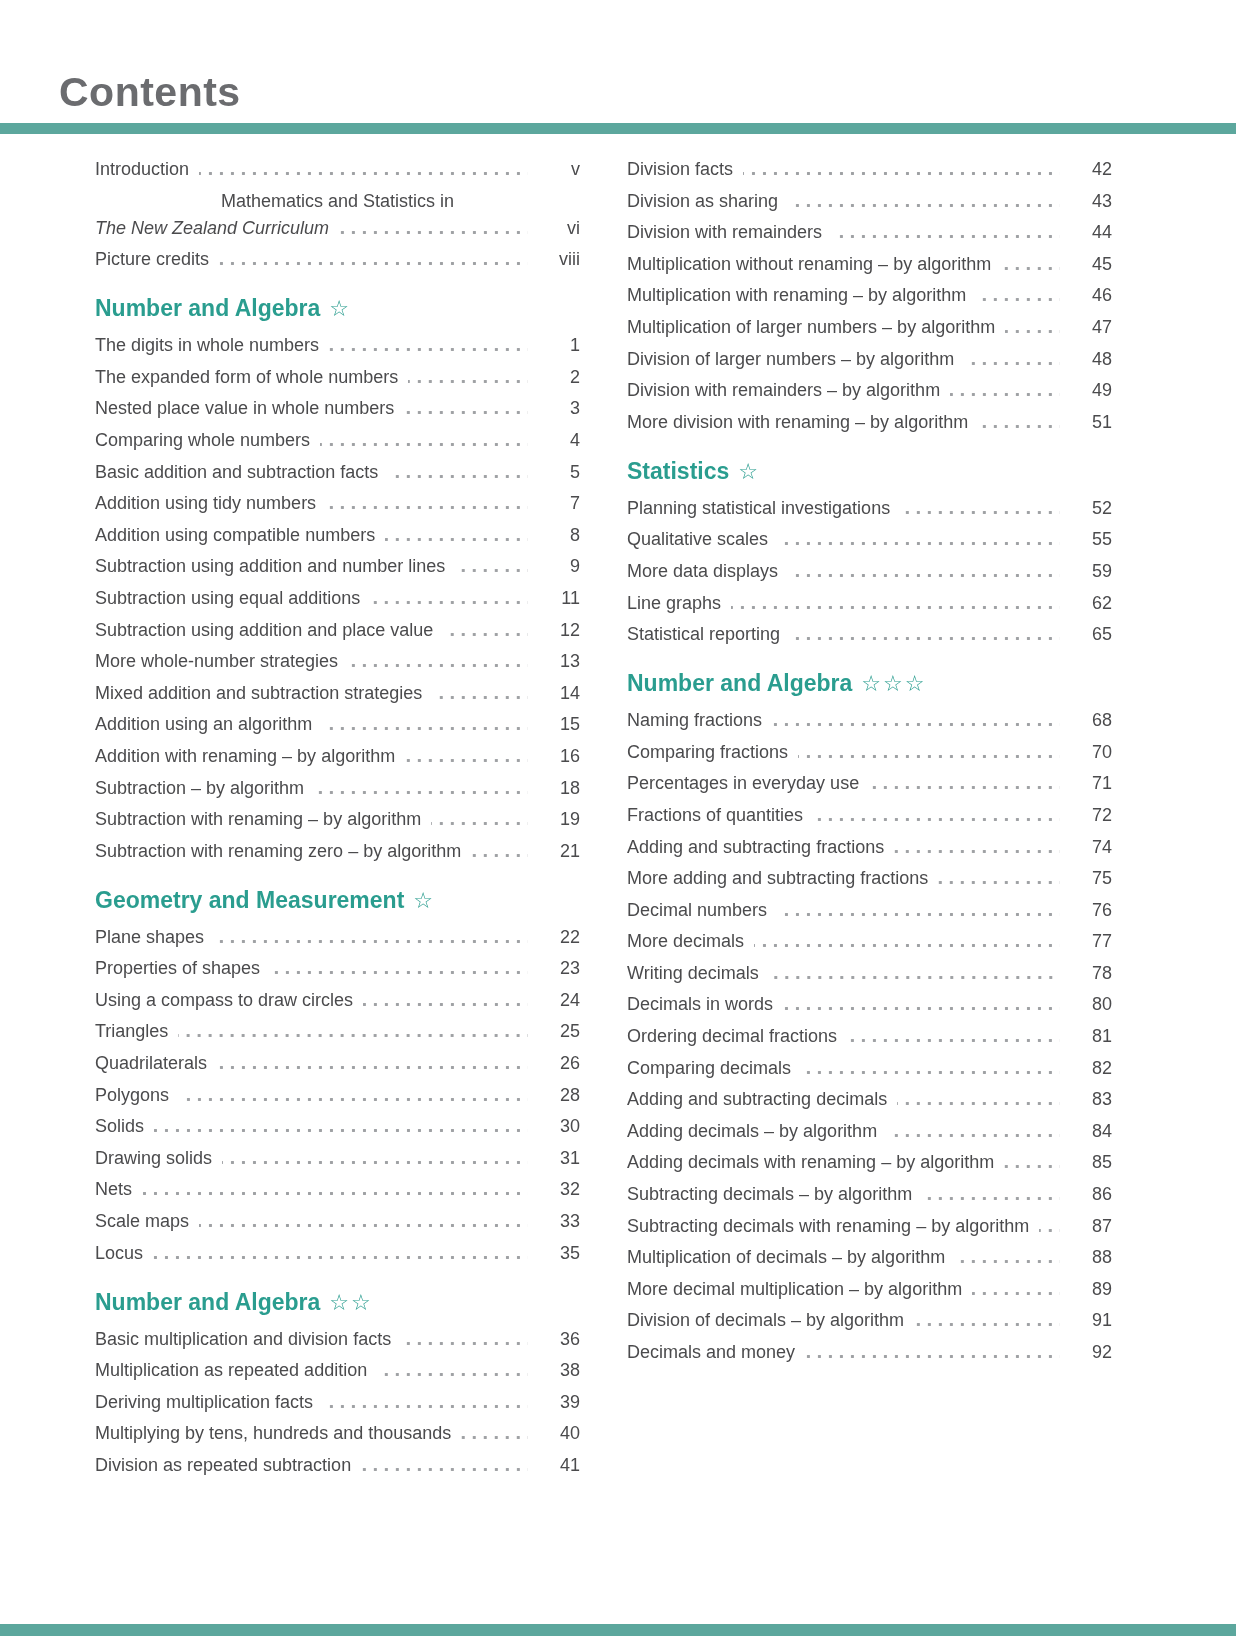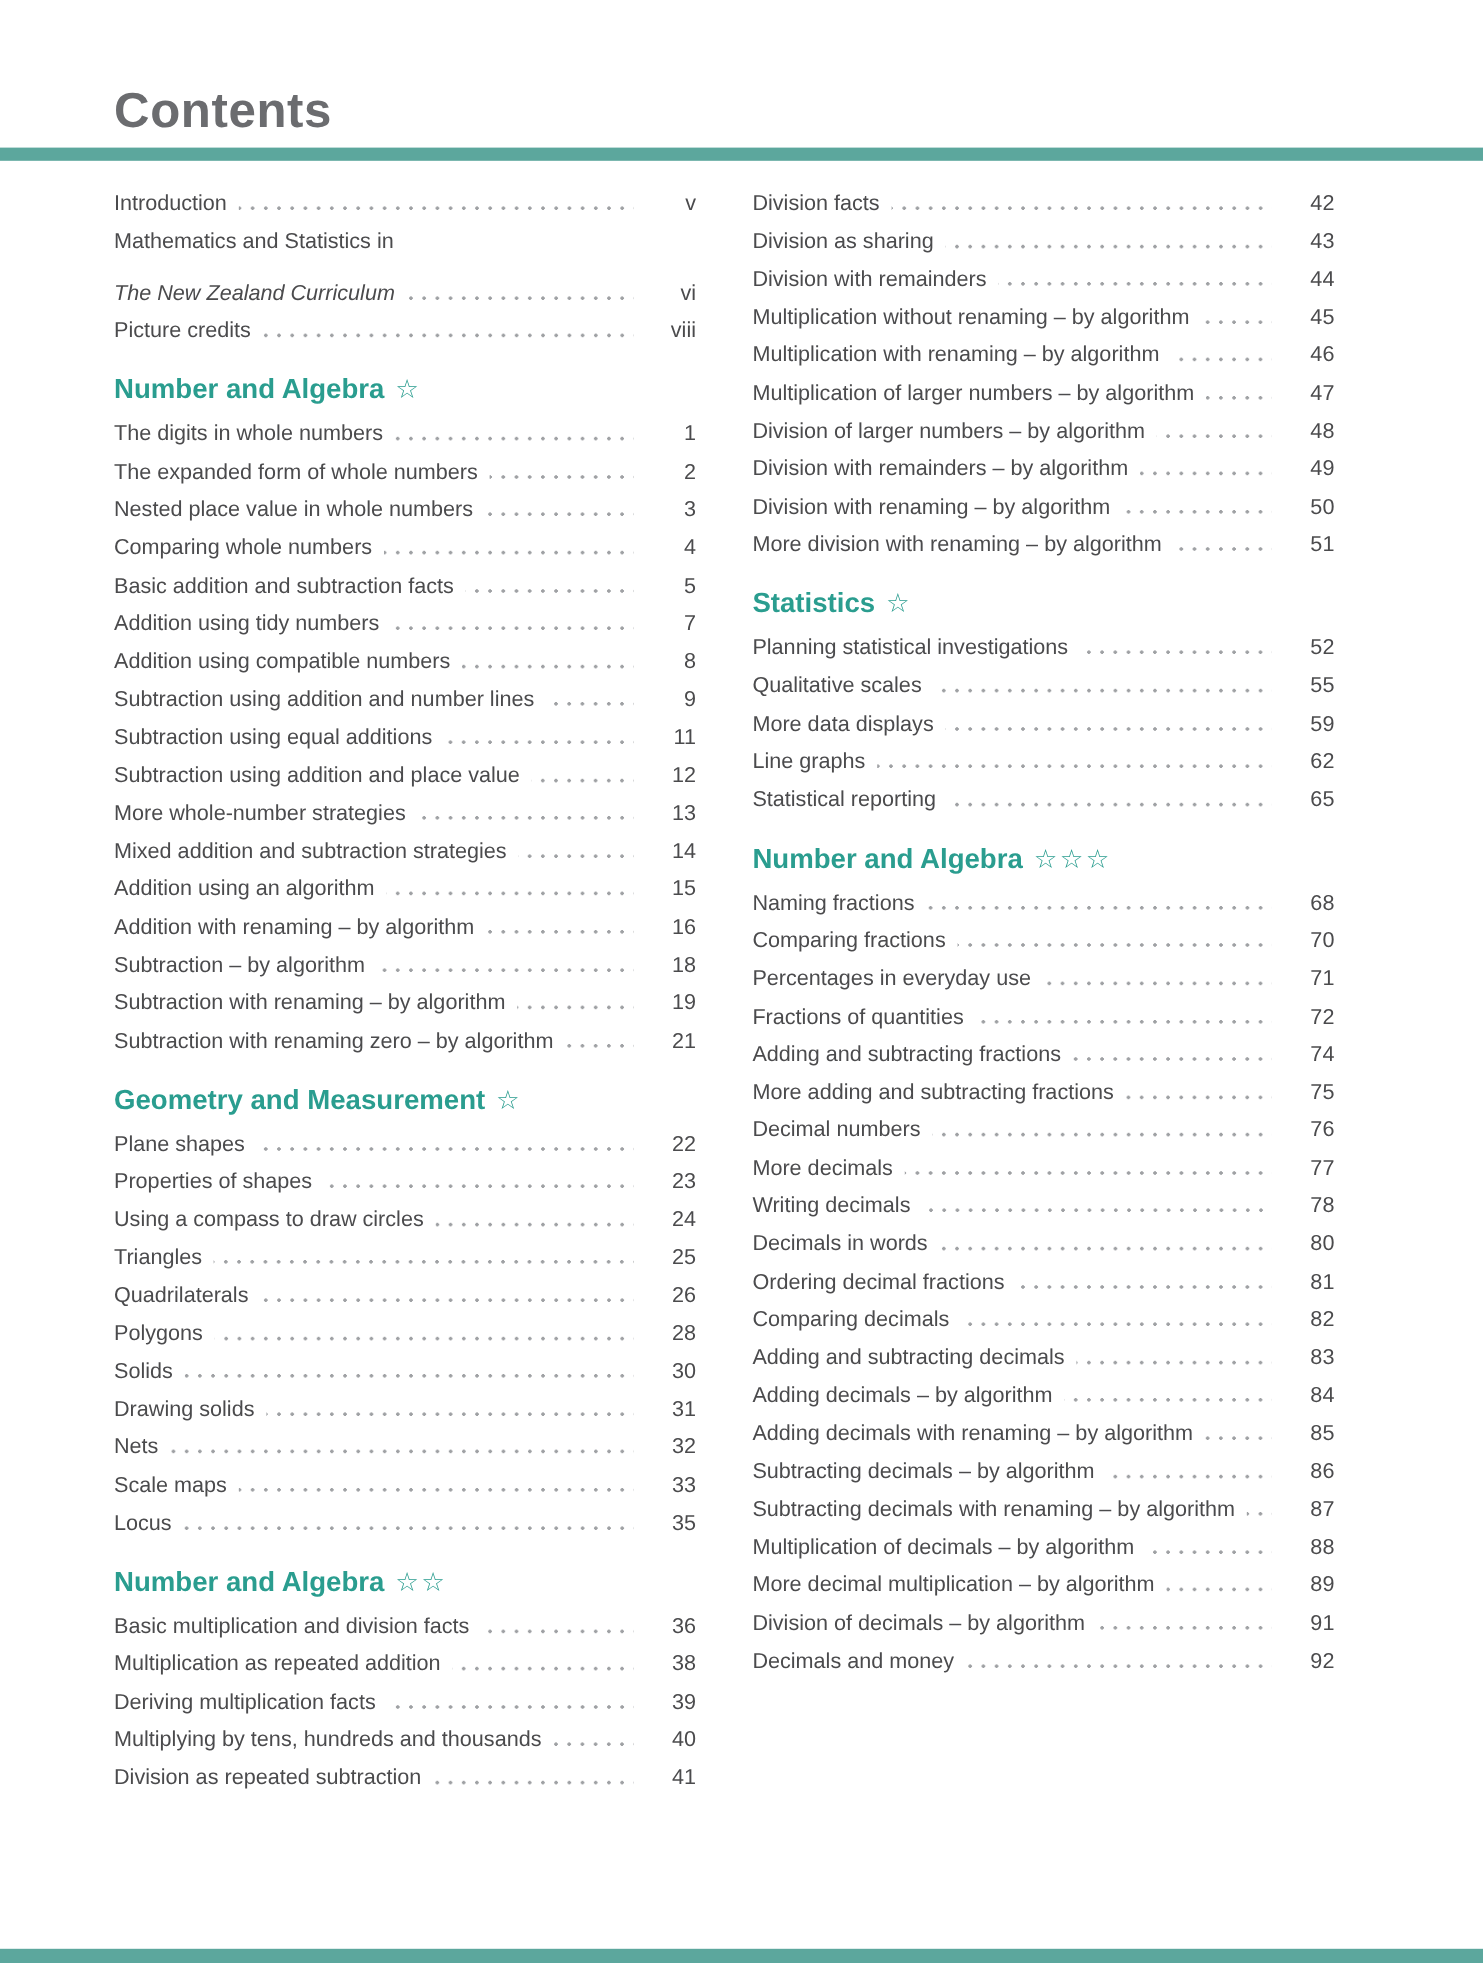--- a/index.html
+++ b/index.html
@@ -11,21 +11,21 @@
   }
   *{box-sizing:border-box;}
   html,body{margin:0;padding:0;background:#ffffff;}
   .page{
     position:relative;
     width:1236px;height:1636px;
     background:#ffffff;overflow:hidden;
     font-family:"Liberation Sans","DejaVu Sans",sans-serif;
   }
   .page-title{
-    margin:70px 0 0 95px;
+    margin:70px 0 0 59px;
     font-size:41px;line-height:44px;font-weight:700;
     letter-spacing:0.5px;color:var(--title);
   }
   .accent-bar{
     margin-top:9px;height:11px;width:100%;
     background:var(--accent);
   }
   .bottom-bar{
     position:absolute;left:0;bottom:0;width:100%;height:12px;
     background:var(--accent);
@@ -51,21 +51,21 @@
   .entry-label{white-space:nowrap;}
   .dots{
     flex:1;min-width:8px;height:3px;
     align-self:flex-end;margin:0 8px 4px 10px;
     background-image:radial-gradient(circle at 1.5px 1.5px,var(--dots) 1.4px,transparent 1.6px);
     background-size:11px 3px;background-repeat:repeat-x;
     background-position:right bottom;
   }
   .pagenum{flex:none;width:44px;text-align:right;white-space:nowrap;}
   .entry-multiline{margin-bottom:12.6px;font-size:18px;line-height:19px;color:var(--text);}
-  .entry-multiline .line1{margin-bottom:24px;}
+  .entry-multiline .line1{margin-bottom:8px;text-align:center;}
   .entry-multiline .line2{display:flex;align-items:baseline;justify-content:space-between;}
   .italic{font-style:italic;}
 </style>
 </head>
 <body>
 
 <div class="page">
   <h1 class="page-title">Contents</h1>
   <div class="accent-bar"></div>
   <div class="columns">
@@ -292,25 +292,20 @@
           <span class="entry-label">Division of larger numbers – by algorithm</span>
           <span class="dots"></span>
           <span class="pagenum">48</span>
         </div>
         <div class="entry">
           <span class="entry-label">Division with remainders – by algorithm</span>
           <span class="dots"></span>
           <span class="pagenum">49</span>
         </div>
         <div class="entry">
-          <span class="entry-label">Division with renaming – by algorithm</span>
-          <span class="dots"></span>
-          <span class="pagenum">50</span>
-        </div>
-        <div class="entry">
           <span class="entry-label">More division with renaming – by algorithm</span>
           <span class="dots"></span>
           <span class="pagenum">51</span>
         </div>
         <div class="section-heading"><span class="heading-label">Statistics</span><span class="heading-stars">☆</span></div>
         <div class="entry">
           <span class="entry-label">Planning statistical investigations</span>
           <span class="dots"></span>
           <span class="pagenum">52</span>
         </div>

